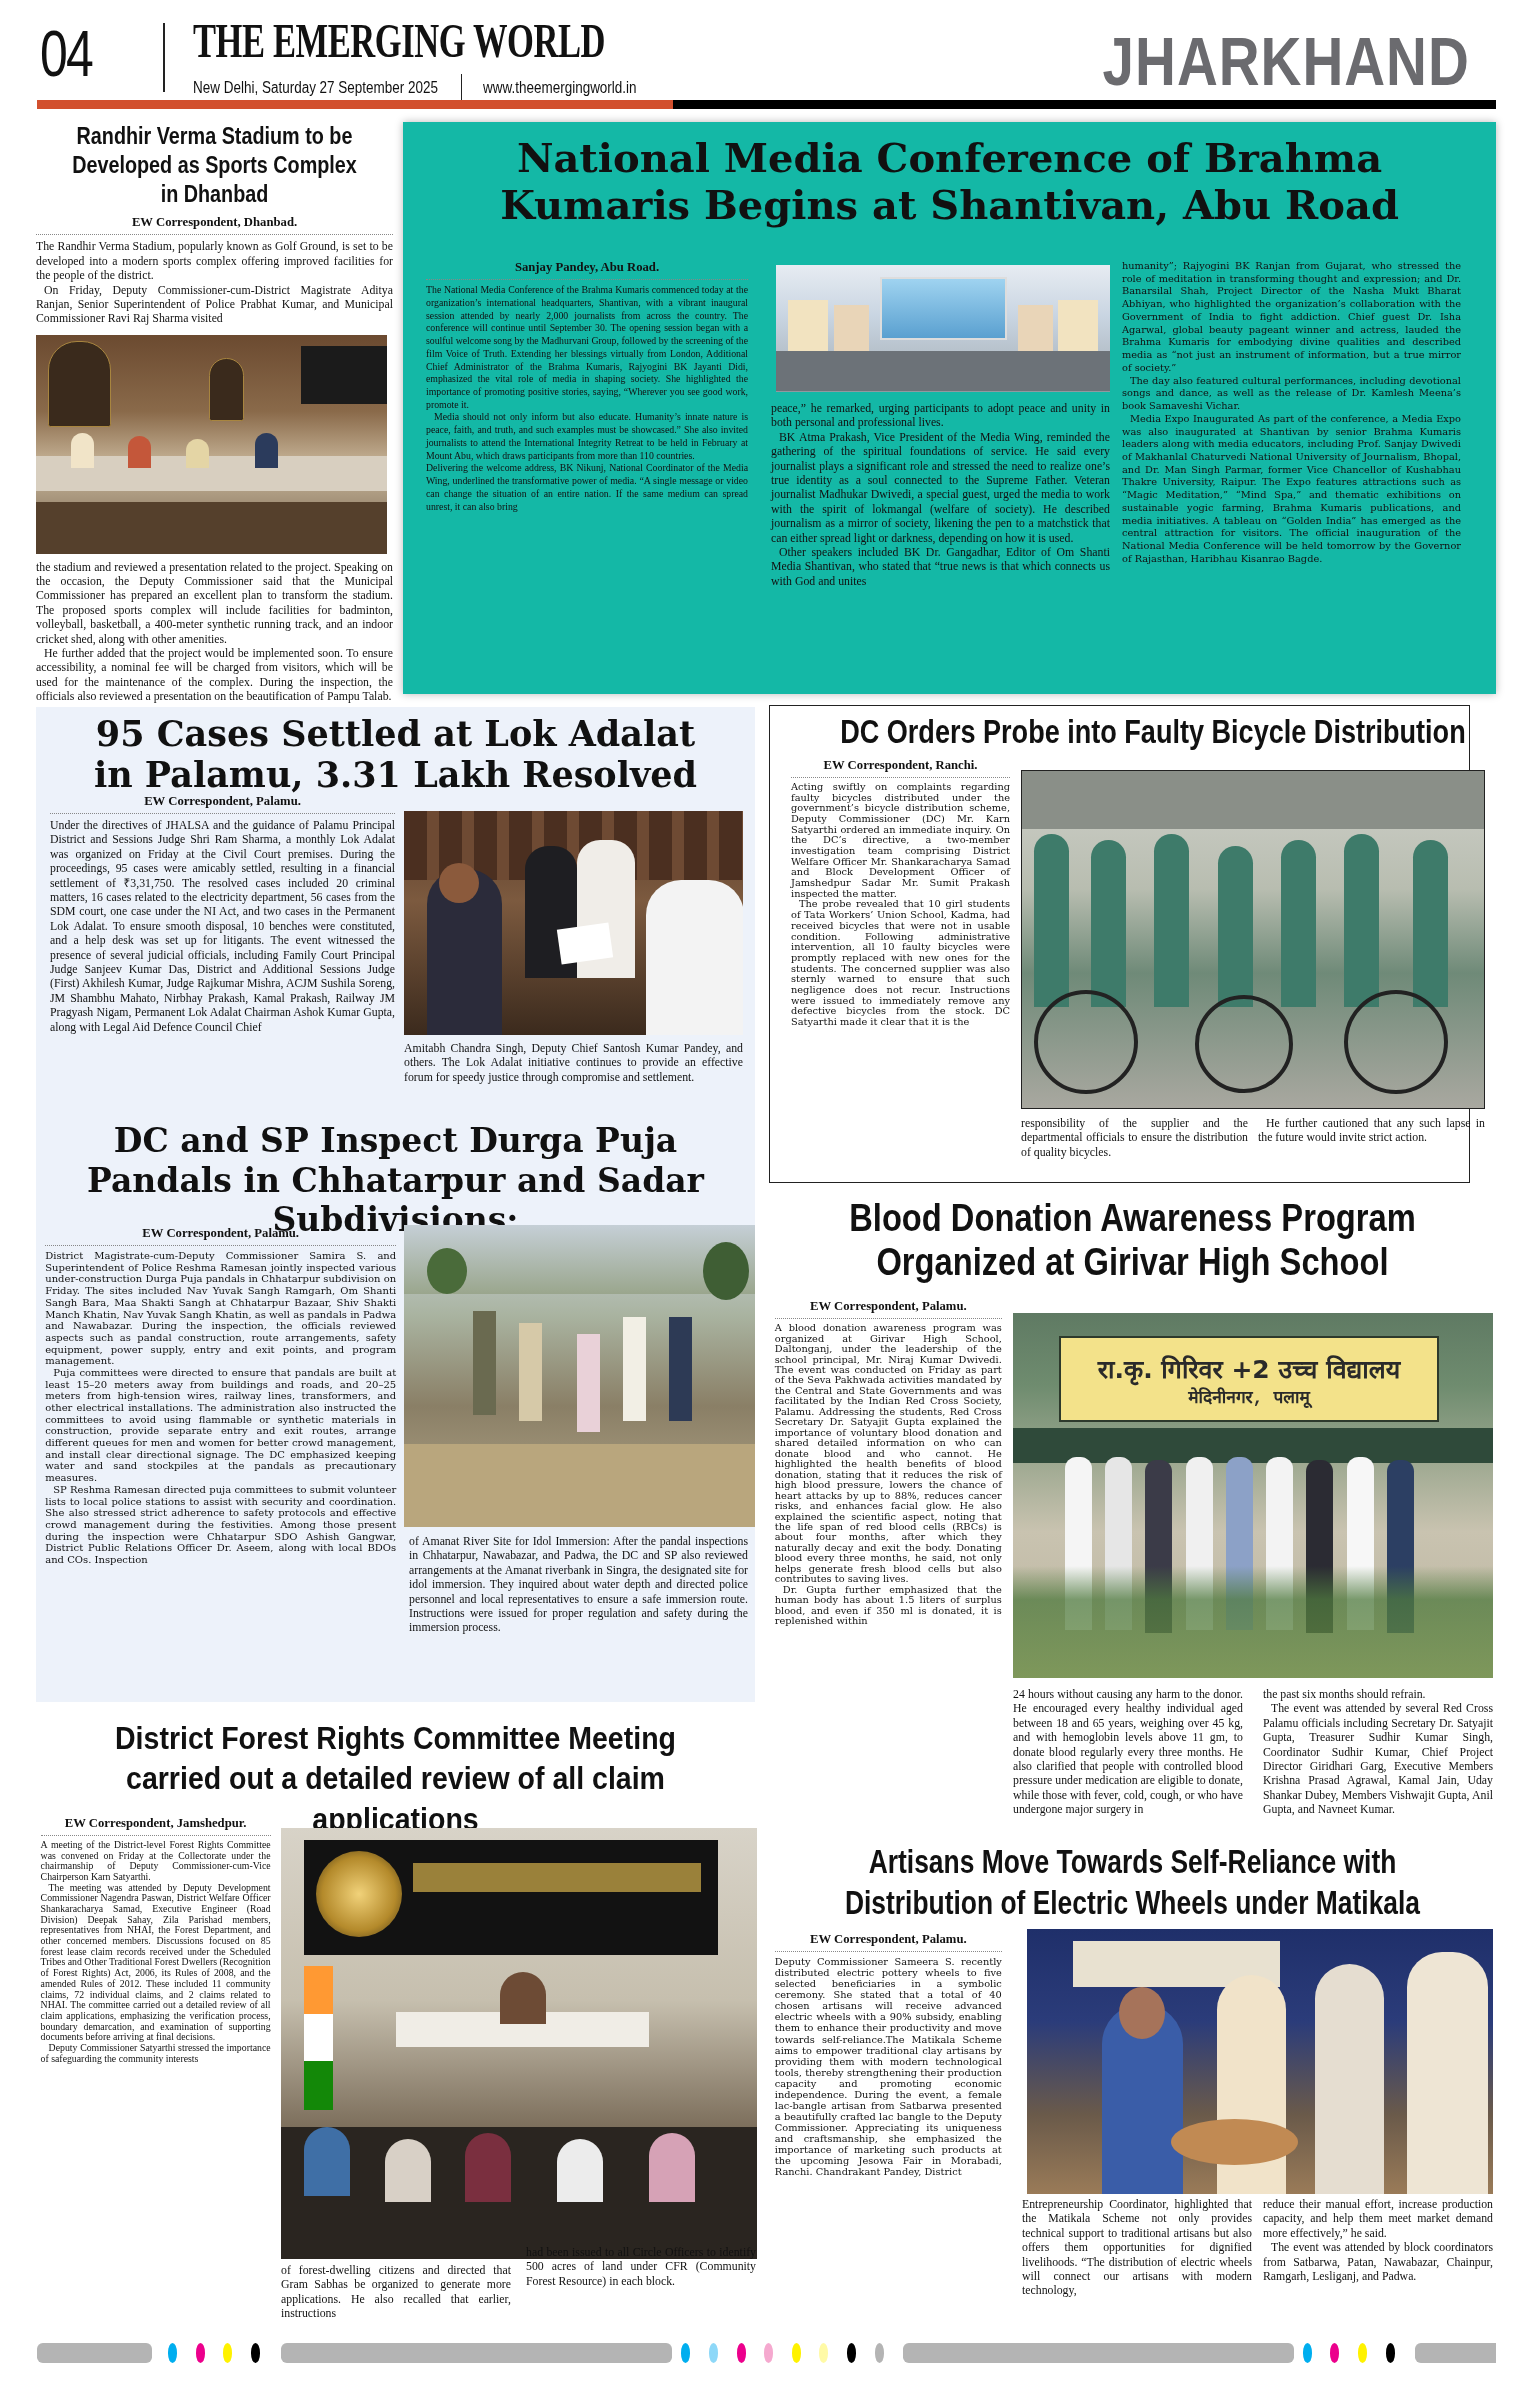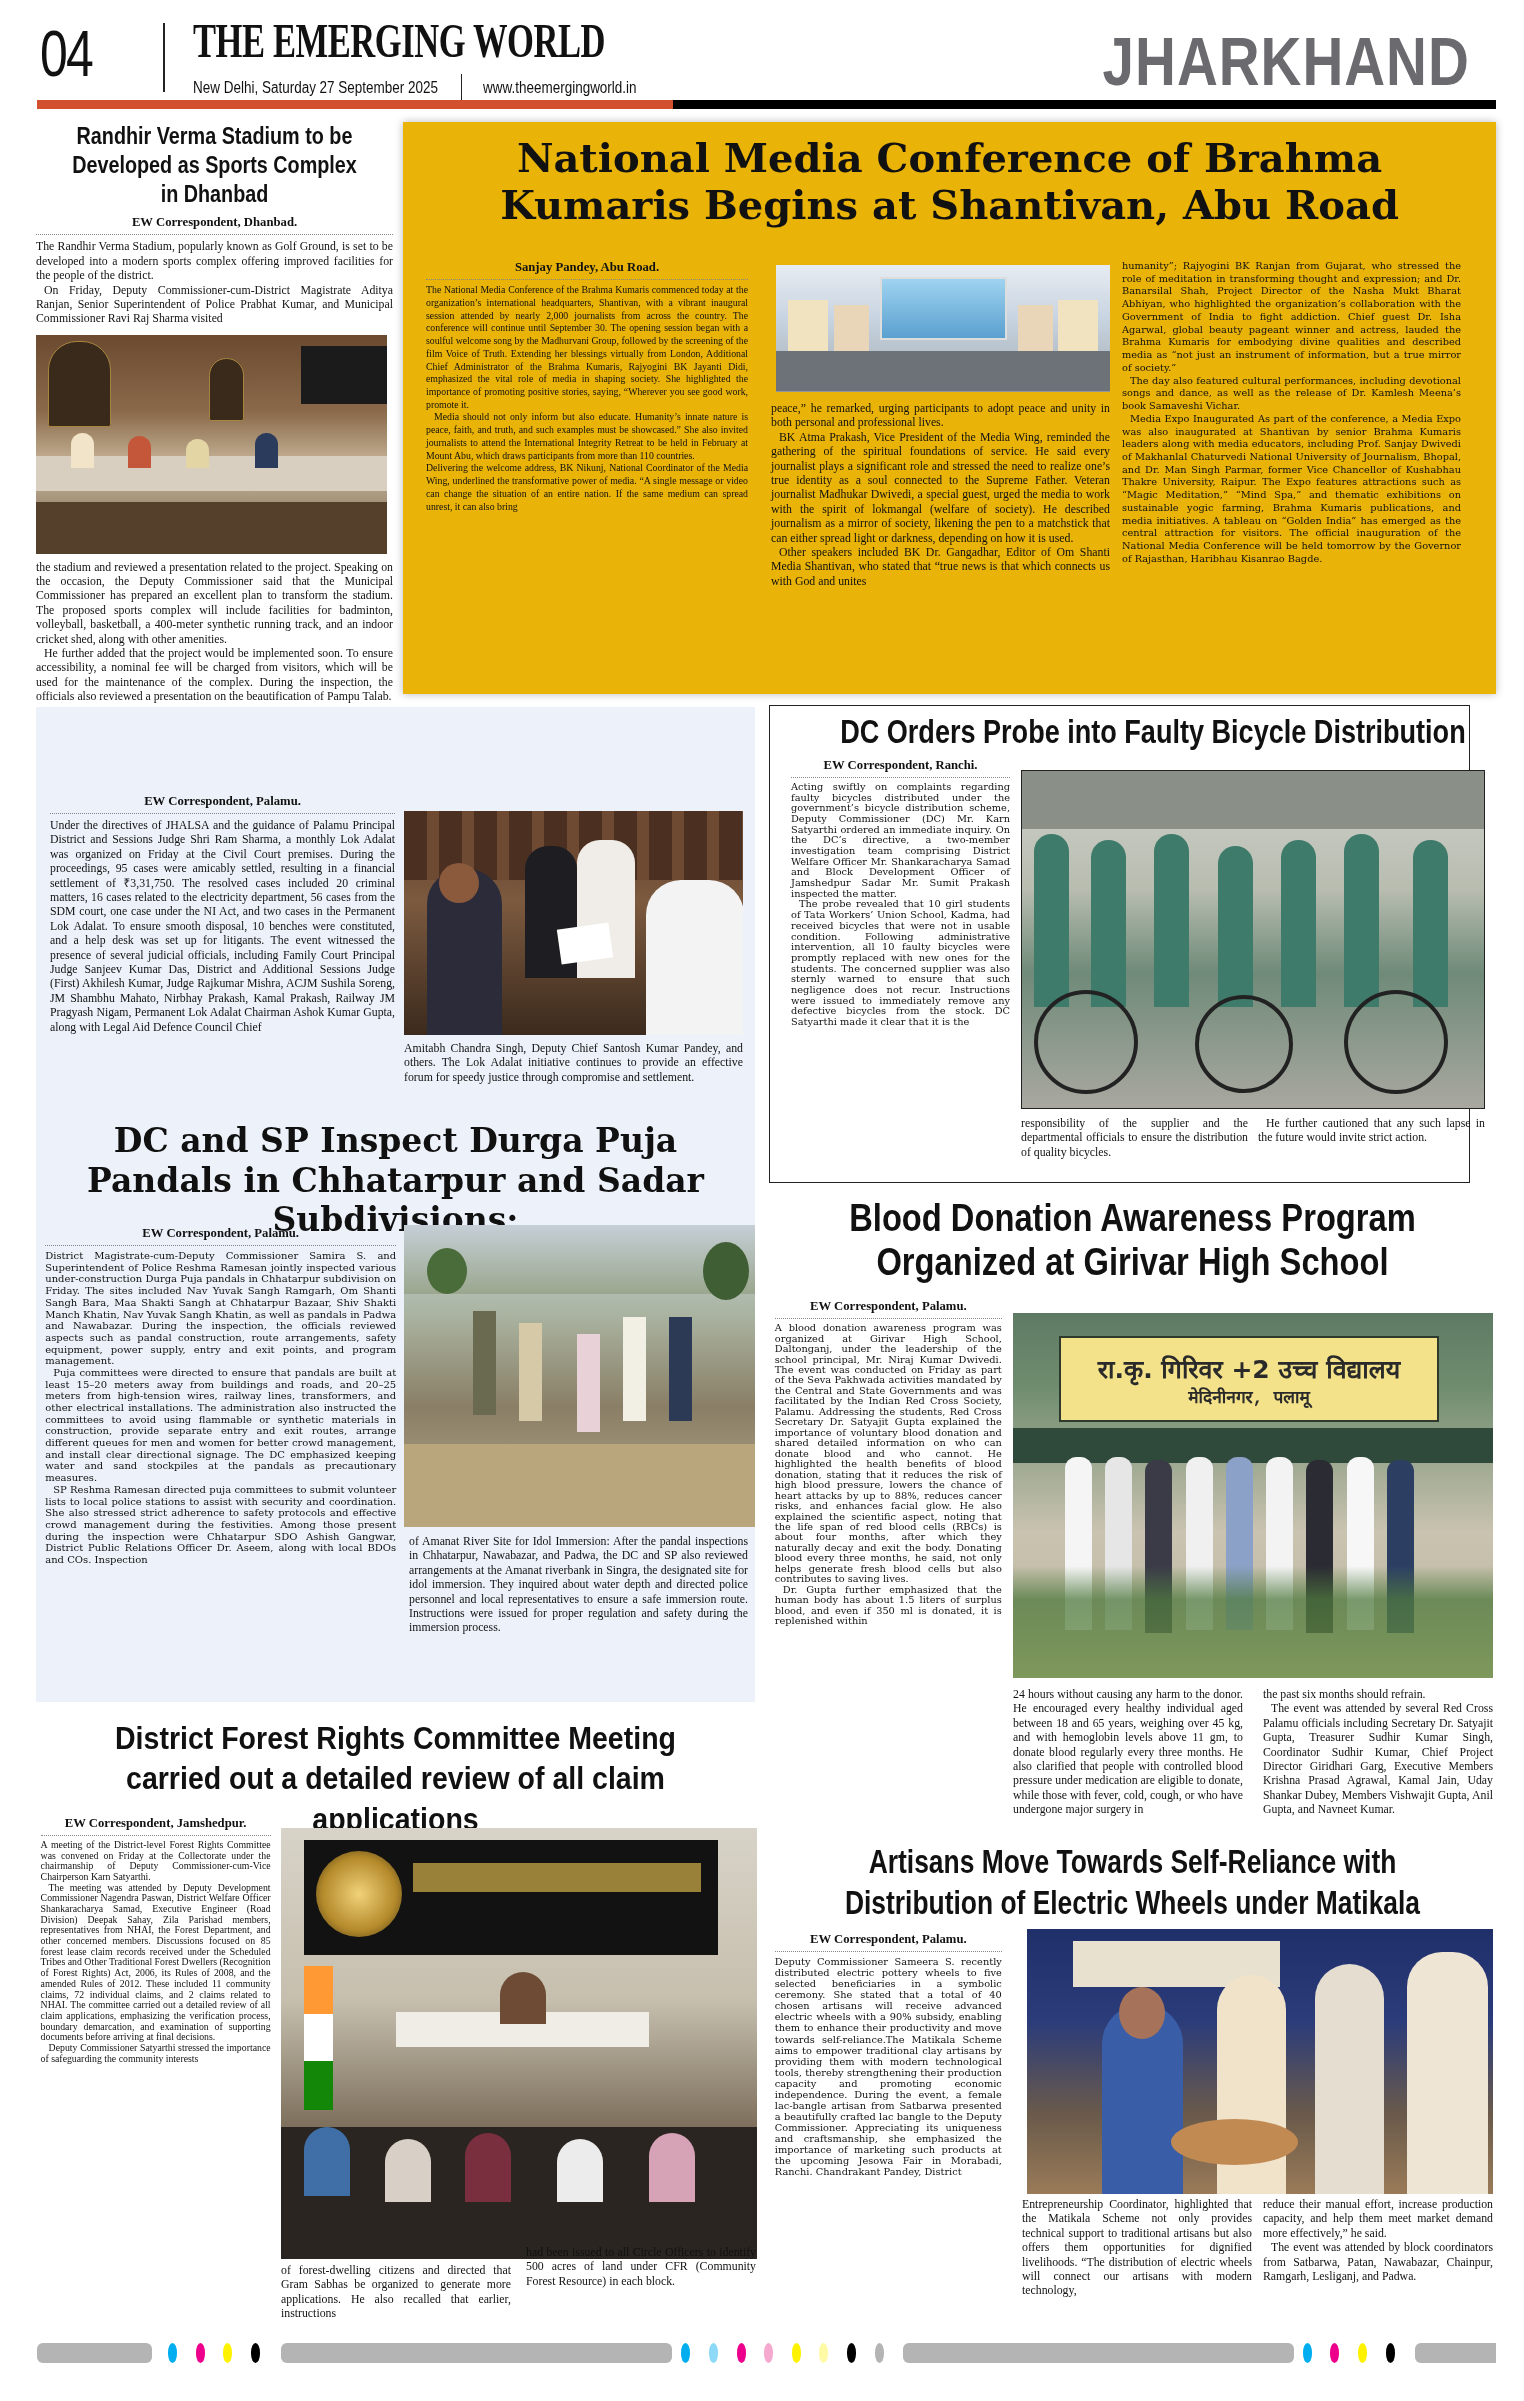--- a/index.html
+++ b/index.html
@@ -19,21 +19,21 @@
   .bar-orange { left: 37px; top: 100px; width: 636px; height: 9.2px; background: #d2502e; }
   .bar-black { left: 673px; top: 100px; width: 823px; height: 9.2px; background: #000; }
 
   
   .headline { font-family: "Liberation Sans", sans-serif; font-weight: 700; text-align: center; line-height: 1.15; color: #111; }
   .headline.serif { font-family: "DejaVu Serif", serif; }
   .byline { font-family: "Liberation Serif", serif; font-weight: 700; text-align: center; font-size: 12.7px; padding-bottom: 3.5px; border-bottom: 1.2px dotted #888; margin-bottom: 4.6px; }
   .body-text { font-family: "Liberation Serif", serif; font-size: 11.8px; line-height: 1.22; text-align: justify; hyphens: auto; }
   .body-text p { text-indent: 0; }
   .body-text p.ind { text-indent: 8px; }
-  .shadow-box { box-shadow: 0 0 8px rgba(0,0,0,0.28); background: #eab308; }
+  .shadow-box { box-shadow: 0 0 8px rgba(0,0,0,0.28); background: #14b8a6; }
   .tint-box { background: #edf2fa; }
 
   .photo { overflow: hidden; position: absolute; }
   .photo .layer { position: absolute; }
 
   
   .footer { left: 37px; top: 2343px; width: 1459px; height: 19.6px; }
   .seg { position: absolute; top: 0; height: 19.6px; background: #b4b4b4; border-radius: 5.8px; }
   .dot { position: absolute; top: 0; width: 9.2px; height: 19.6px; border-radius: 50%; }
 </style>
@@ -106,20 +106,21 @@
   <div style="position:absolute; left:719px; top:138px; width:339px;">
     <div class="body-text" style="font-family:'DejaVu Serif',serif; font-size:9.8px; line-height:1.3;">
       <p>humanity”; Rajyogini BK Ranjan from Gujarat, who stressed the role of meditation in transforming thought and expression; and Dr. Banarsilal Shah, Project Director of the Nasha Mukt Bharat Abhiyan, who highlighted the organization’s collaboration with the Government of India to fight addiction. Chief guest Dr. Isha Agarwal, global beauty pageant winner and actress, lauded the Brahma Kumaris for embodying divine qualities and described media as “not just an instrument of information, but a true mirror of society.”</p>
       <p class="ind">The day also featured cultural performances, including devotional songs and dance, as well as the release of Dr. Kamlesh Meena’s book Samaveshi Vichar.</p>
       <p class="ind">Media Expo Inaugurated As part of the conference, a Media Expo was also inaugurated at Shantivan by senior Brahma Kumaris leaders along with media educators, including Prof. Sanjay Dwivedi of Makhanlal Chaturvedi National University of Journalism, Bhopal, and Dr. Man Singh Parmar, former Vice Chancellor of Kushabhau Thakre University, Raipur. The Expo features attractions such as “Magic Meditation,” “Mind Spa,” and thematic exhibitions on sustainable yogic farming, Brahma Kumaris publications, and media initiatives. A tableau on “Golden India” has emerged as the central attraction for visitors. The official inauguration of the National Media Conference will be held tomorrow by the Governor of Rajasthan, Haribhau Kisanrao Bagde.</p>
     </div>
   </div>
 </div>
 
 <div class="abs tint-box" style="left:36px; top:707px; width:719px; height:414px;">
+  <div class="headline serif" style="position:absolute; left:11.5px; top:5.8px; width:696px; font-size:35px; line-height:1.18; padding:0 46px;">95 Cases Settled at Lok Adalat in Palamu, 3.31 Lakh Resolved</div>
   <div style="position:absolute; left:14px; top:87px; width:345px;">
     <div class="byline">EW Correspondent, Palamu.</div>
     <div class="body-text">
       <p>Under the directives of JHALSA and the guidance of Palamu Principal District and Sessions Judge Shri Ram Sharma, a monthly Lok Adalat was organized on Friday at the Civil Court premises. During the proceedings, 95 cases were amicably settled, resulting in a financial settlement of ₹3,31,750. The resolved cases included 20 criminal matters, 16 cases related to the electricity department, 56 cases from the SDM court, one case under the NI Act, and two cases in the Permanent Lok Adalat. To ensure smooth disposal, 10 benches were constituted, and a help desk was set up for litigants. The event witnessed the presence of several judicial officials, including Family Court Principal Judge Sanjeev Kumar Das, District and Additional Sessions Judge (First) Akhilesh Kumar, Judge Rajkumar Mishra, ACJM Sushila Soreng, JM Shambhu Mahato, Nirbhay Prakash, Kamal Prakash, Railway JM Pragyash Nigam, Permanent Lok Adalat Chairman Ashok Kumar Gupta, along with Legal Aid Defence Council Chief</p>
     </div>
   </div>
   <div class="photo" style="left:368px; top:104px; width:339px; height:224px; background:linear-gradient(180deg,#5a3d2b 0%,#7c5a3f 40%,#3b2a1d 100%);">
     <div class="layer" style="left:0; top:0; width:339px; height:69px; background:repeating-linear-gradient(90deg,#4b2f20 0 23px,#6e4a33 23px 35px);"></div>
     <div class="layer" style="left:23px; top:58px; width:75px; height:167px; background:#2b2b3a; border-radius:35px 35px 0 0;"></div>
     <div class="layer" style="left:35px; top:52px; width:40px; height:40px; background:#8b5a3c; border-radius:50%;"></div>

